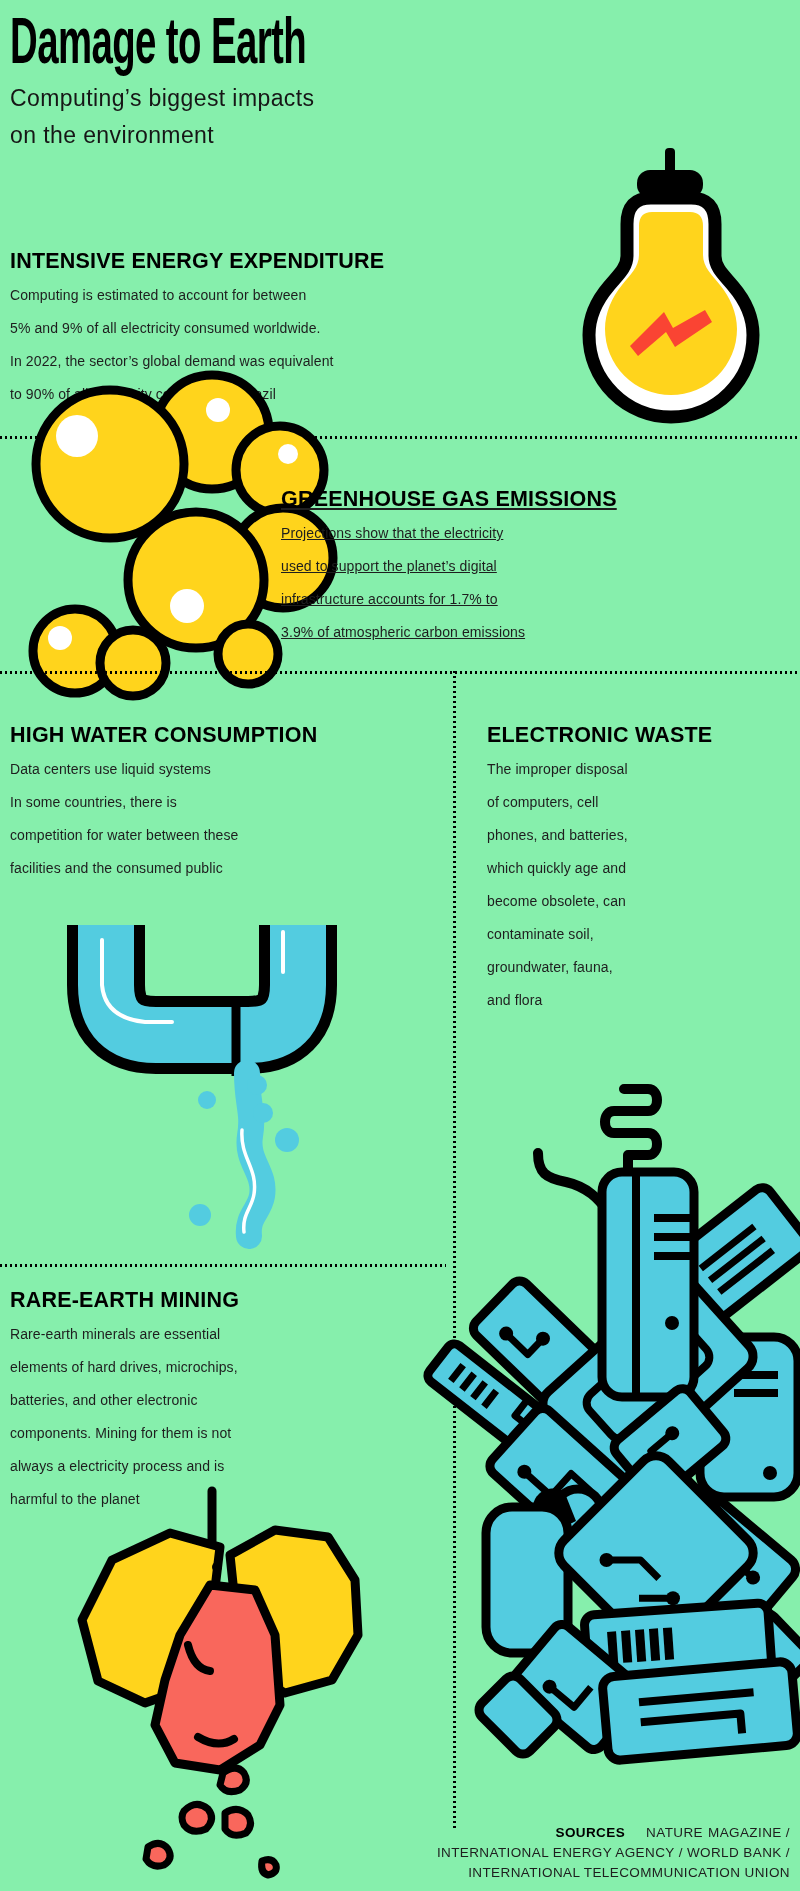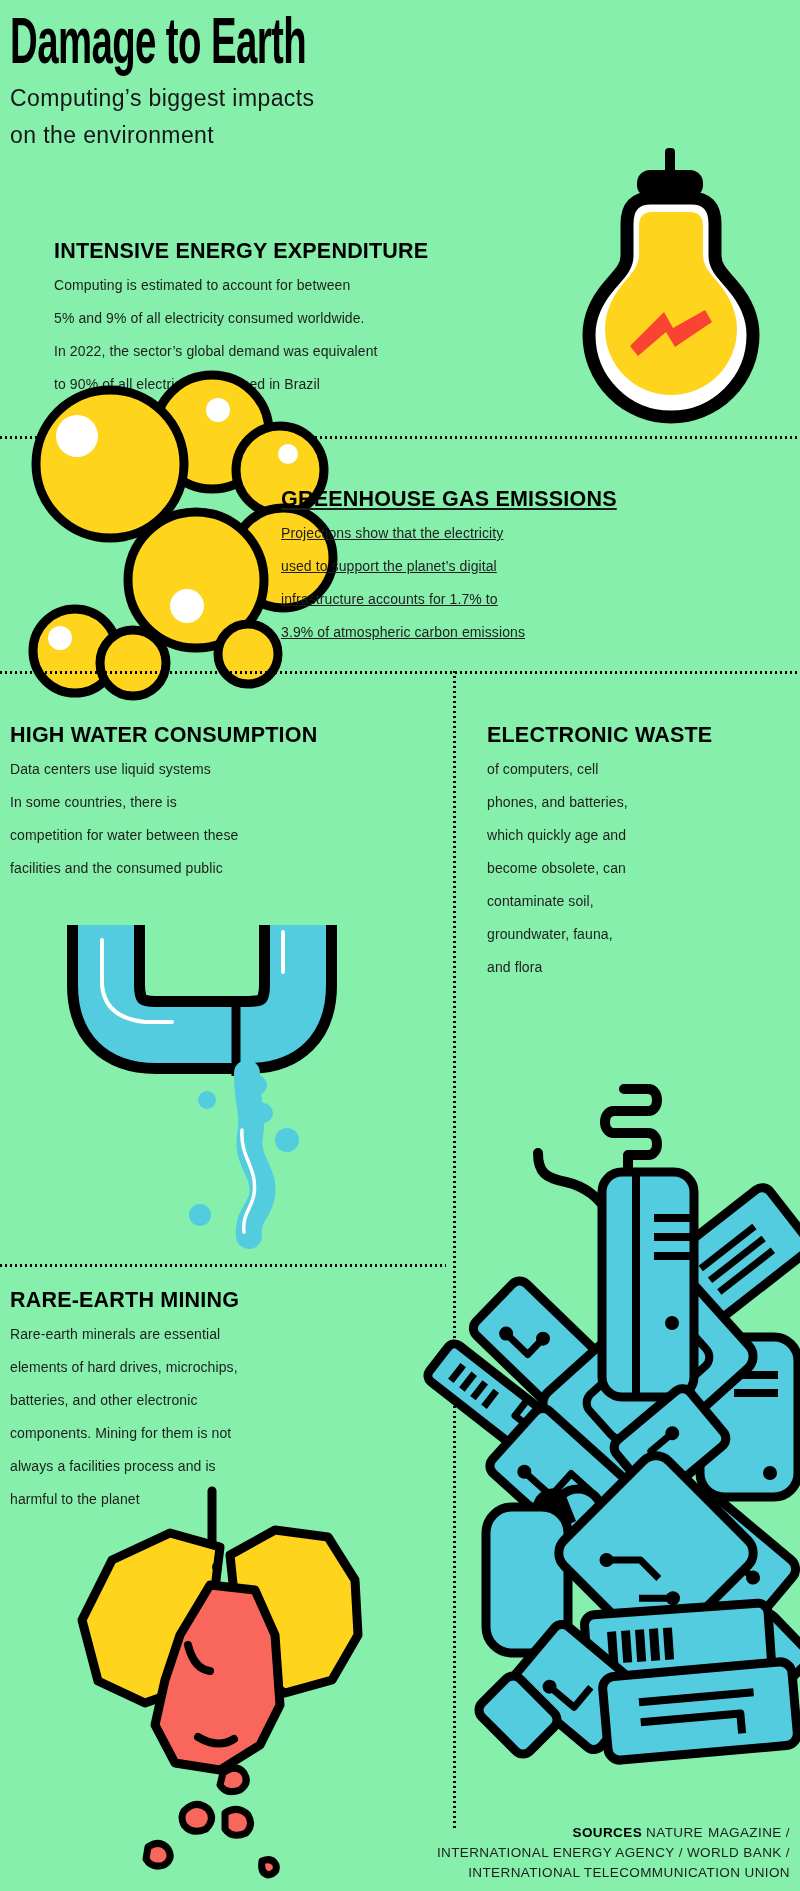--- a/index.html
+++ b/index.html
@@ -12,36 +12,36 @@
     left:10px;top:4px;font-size:64px;font-weight:800;color:#000;
     letter-spacing:-1px;transform:scaleX(0.60);transform-origin:left top;white-space:nowrap;
   }
   .subtitle{left:10px;top:80px;font-size:23px;line-height:37px;color:#161616;letter-spacing:0.4px;}
   .sec .h{font-size:21.5px;line-height:26px;font-weight:700;color:#000;letter-spacing:0.2px;white-space:nowrap;}
   .sec .b{margin-top:5px;font-size:14px;line-height:33px;color:#1e1e1e;letter-spacing:0.1px;}
   .sec .b div{white-space:nowrap;}
   .dot-h{height:3px;background-image:repeating-linear-gradient(to right,#000 0,#000 2px,transparent 2px,transparent 5px);}
   .dot-v{width:3px;background-image:repeating-linear-gradient(to bottom,#000 0,#000 2px,transparent 2px,transparent 5px);}
   .sources{right:10px;top:1823px;width:560px;text-align:right;font-size:13.5px;line-height:20px;color:#1e1e1e;letter-spacing:0.4px;}
-  .sources .lbl{font-weight:700;color:#000;margin-right:4px;}
+  .sources .lbl{font-weight:700;color:#000;margin-right:21px;}
   .sources .it{margin-right:5px;}
   svg{overflow:visible;display:block;}
 </style>
 </head>
 <body>
 
 <div class="canvas">
 
   <div class="abs title">Damage to Earth</div>
   <div class="abs subtitle">
     <div>Computing’s biggest impacts</div>
     <div>on the environment</div>
   </div>
 
-  <div class="abs sec" style="left:10px;top:238px;margin-left:44px;">
+  <div class="abs sec" style="left:10px;top:248px;">
     <div class="h">INTENSIVE ENERGY EXPENDITURE</div>
     <div class="b">
       <div>Computing is estimated to account for between</div>
       <div>5% and 9% of all electricity consumed worldwide.</div>
       <div>In 2022, the sector’s global demand was equivalent</div>
       <div>to 90% of all electricity consumed in Brazil</div>
     </div>
   </div>
 
   <svg class="abs" style="left:575px;top:128px;" width="220" height="300" viewBox="0 0 220 300">
@@ -118,20 +118,21 @@
       <circle cx="237" cy="230" r="12"></circle>
       <circle cx="150" cy="305" r="11"></circle>
     </g>
   </svg>
 
   <div class="abs dot-h" style="left:0;top:1264px;width:446px;"></div>
 
   <div class="abs sec" style="left:487px;top:722px;">
     <div class="h">ELECTRONIC WASTE</div>
     <div class="b">
+      <div>The improper disposal</div>
       <div>of computers, cell</div>
       <div>phones, and batteries,</div>
       <div>which quickly age and</div>
       <div>become obsolete, can</div>
       <div>contaminate soil,</div>
       <div>groundwater, fauna,</div>
       <div>and flora</div>
     </div>
   </div>
 
@@ -241,21 +242,21 @@
     </g>
   </svg>
 
   <div class="abs sec" style="left:10px;top:1287px;">
     <div class="h">RARE-EARTH MINING</div>
     <div class="b">
       <div>Rare-earth minerals are essential</div>
       <div>elements of hard drives, microchips,</div>
       <div>batteries, and other electronic</div>
       <div>components. Mining for them is not</div>
-      <div>always a facilities process and is</div>
+      <div>always a electricity process and is</div>
       <div>harmful to the planet</div>
     </div>
   </div>
 
   <svg class="abs" style="left:70px;top:1485px;" width="300" height="406" viewBox="0 0 300 406">
     <path d="M 142,6 L 142,56" stroke="#000" stroke-width="9" stroke-linecap="round"></path>
     <g fill="#FFD41C" stroke="#000" stroke-width="9" stroke-linejoin="round">
       <path d="M 150,62 L 100,48 L 42,75 L 12,135 L 28,196 L 75,218 L 112,205 L 143,120 Z"></path>
       <path d="M 160,70 L 205,45 L 258,52 L 285,95 L 288,150 L 262,195 L 215,208 L 172,185 Z"></path>
     </g>

